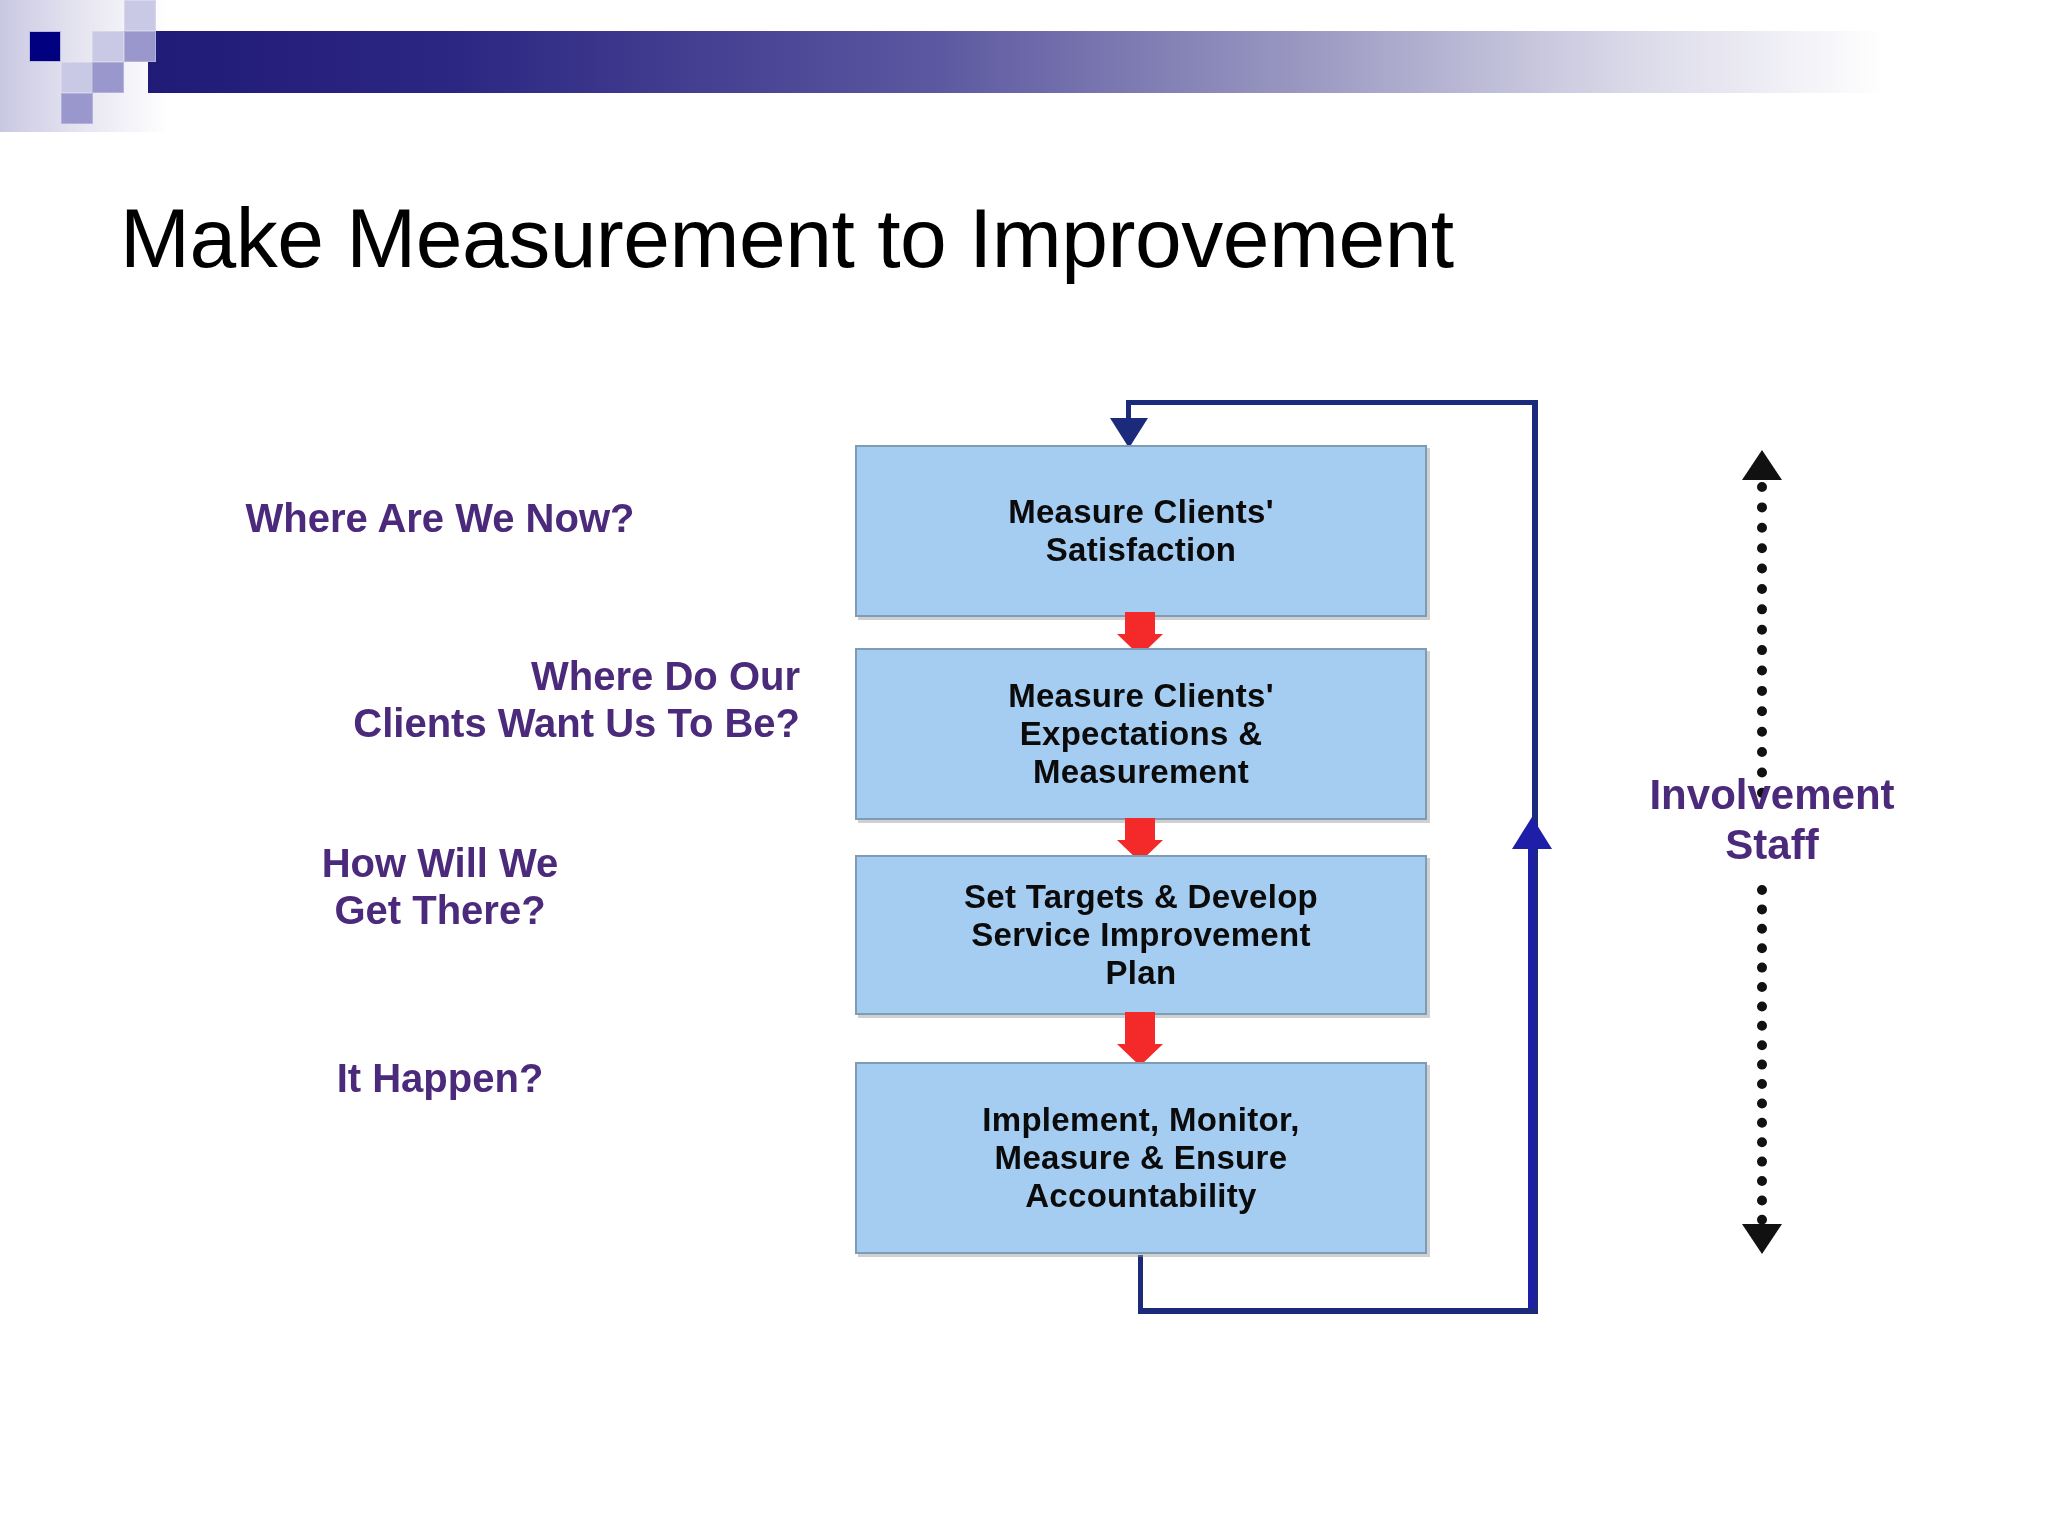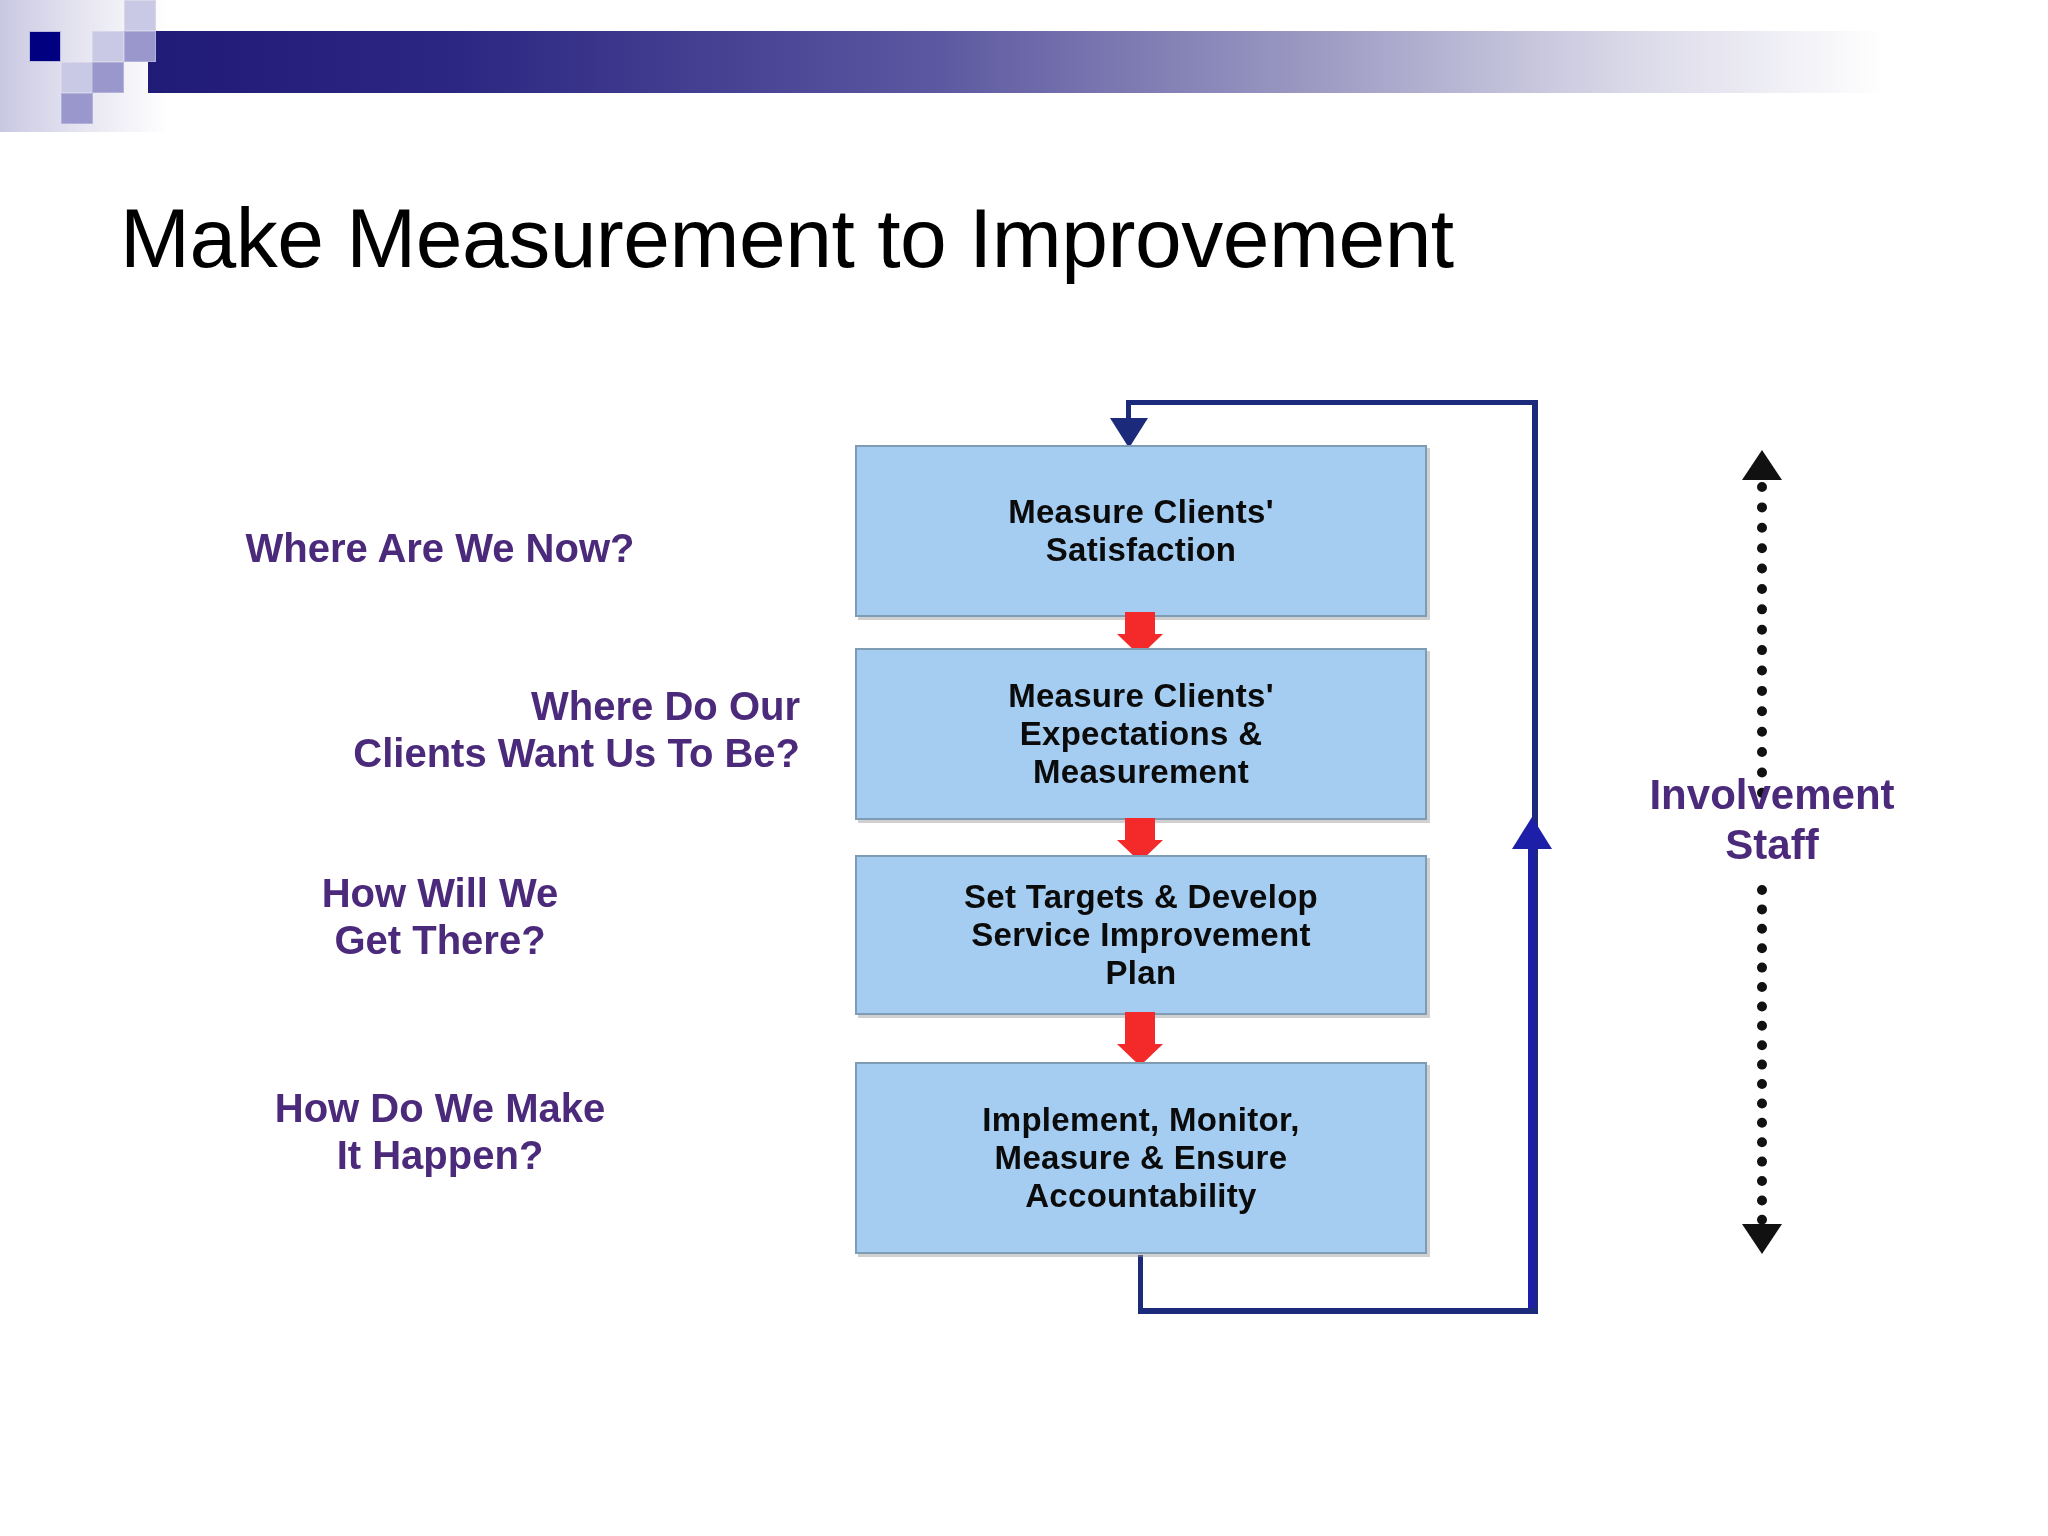--- a/index.html
+++ b/index.html
@@ -63,21 +63,20 @@
     width: 720px;
   }
   .question {
     text-align: center;
     color: #4b2a7b;
     font-weight: bold;
     font-size: 40px;
     line-height: 1.18;
     position: absolute;
     width: 720px;
-    margin-top: 30px;
   }
   .q0 { top: 0px; }
   .q1 { top: 158px; text-align: right; }
   .q2 { top: 345px; }
   .q3 { top: 560px; }
 
   
   #flowchart {
     position: absolute;
     left: 0; top: 0;
@@ -228,21 +227,20 @@
   </div>
   <div class="question q1">
     <div>Where Do Our</div>
     <div>Clients Want Us To Be?</div>
   </div>
   <div class="question q2">
     <div>How Will We</div>
     <div>Get There?</div>
   </div>
   <div class="question q3">
-    <div>How Do We Make</div>
     <div>It Happen?</div>
   </div>
 </div>
 
 <div id="flowchart">
 
   <div class="blue-seg" id="loop-bottom-stub"></div>
   <div class="blue-seg" id="loop-bottom-line"></div>
   <div class="blue-seg" id="loop-right-outer"></div>
   <div class="blue-seg" id="loop-top-line"></div>

